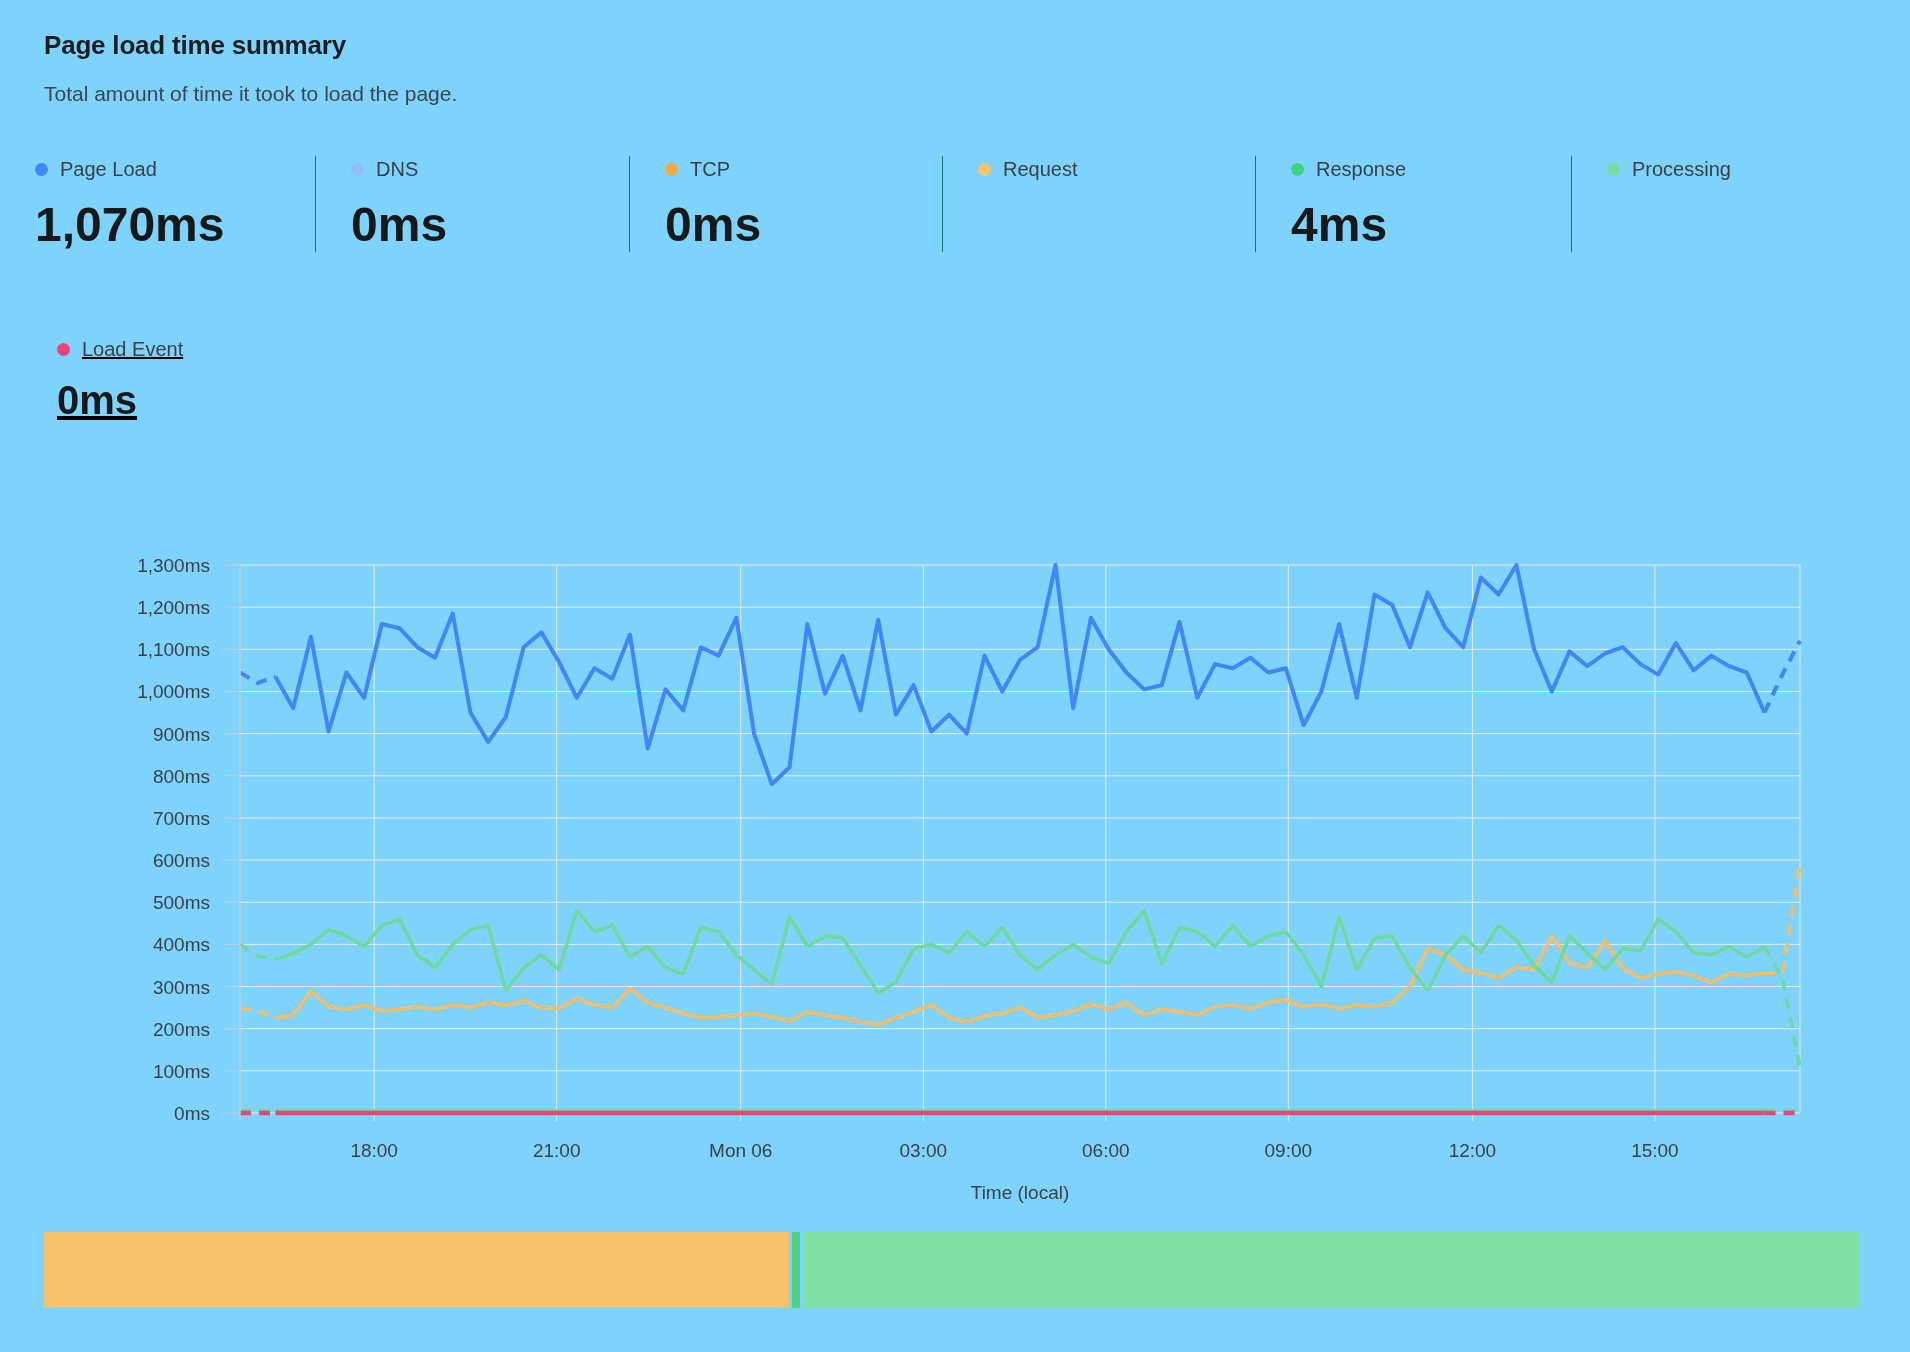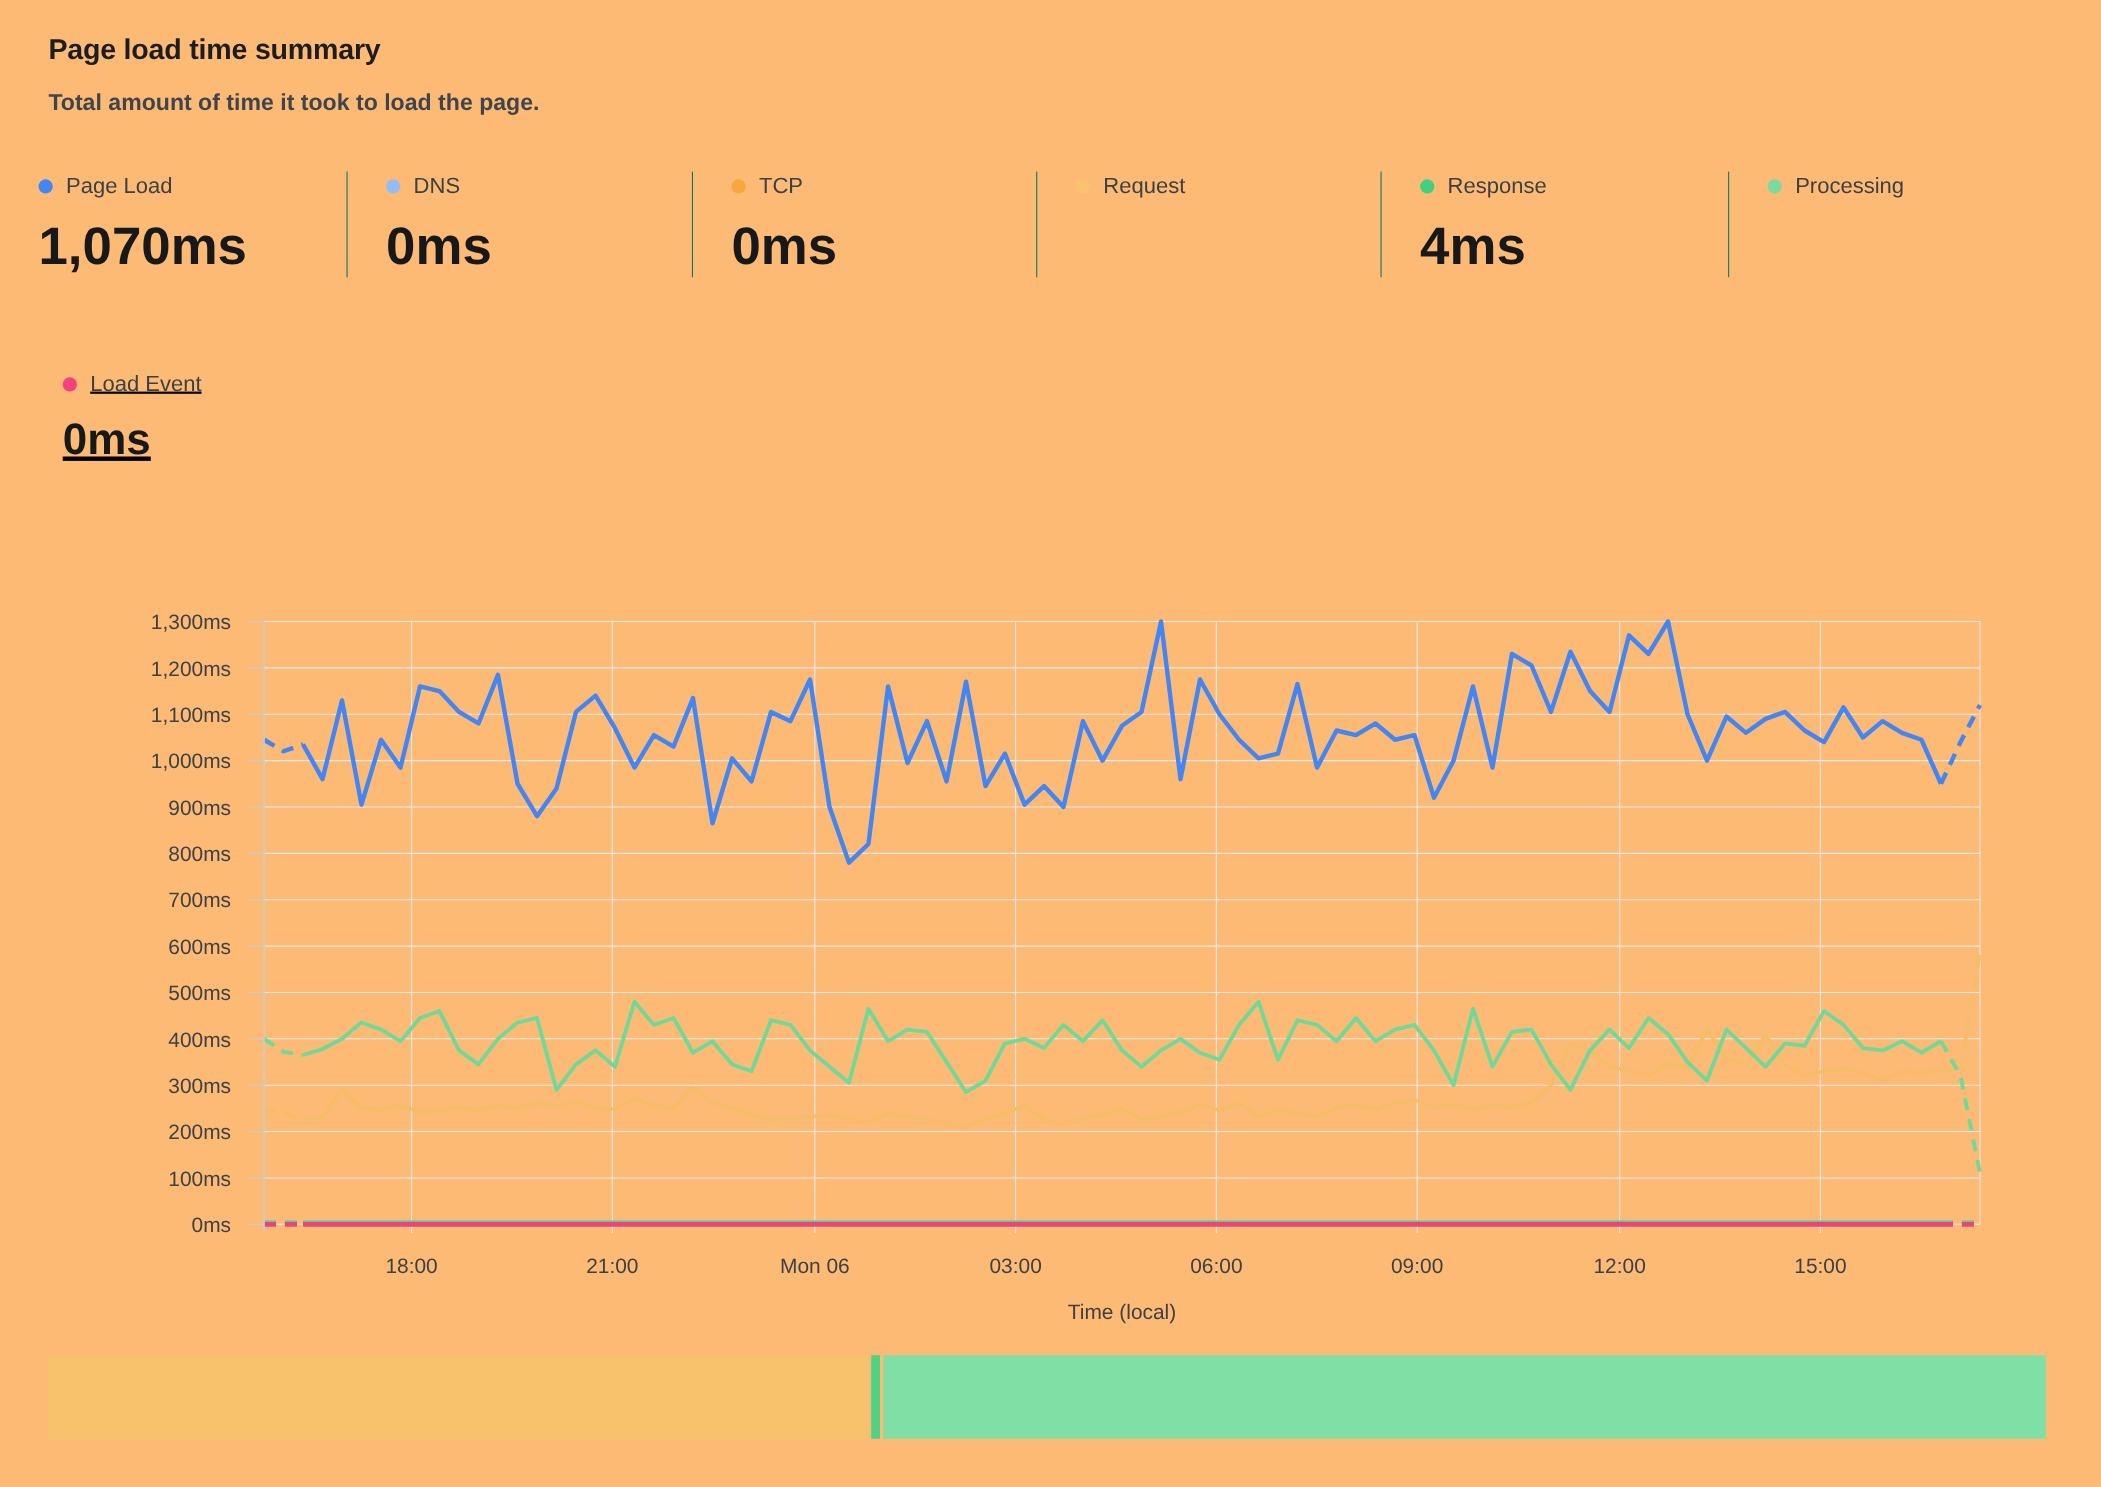--- a/index.html
+++ b/index.html
@@ -1,26 +1,26 @@
 <!DOCTYPE html>
 <html><head>
 <meta charset="utf-8">
 <style>
   html,body{margin:0;padding:0;background:#fff;}
   .panel{
-    position:relative;width:1910px;height:1352px;background:#fdba74;
+    position:relative;width:1910px;height:1352px;background:#7dd3fc;
     font-family:"Liberation Sans", sans-serif;overflow:hidden;
   }
   .title{
     position:absolute;left:44px;top:30px;margin:0;
     font-size:26px;font-weight:700;color:#1b1d20;letter-spacing:-0.2px;
   }
   .subtitle{
     position:absolute;left:44px;top:82px;margin:0;
-    font-size:21px;font-weight:700;color:#3e454e;
+    font-size:21px;font-weight:400;color:#3e454e;
   }
   .metrics{
     position:absolute;left:26px;top:156px;width:1822px;
     display:grid;grid-template-columns:289px 314px 313px 313px 316px 277px;
   }
   .metric{padding-left:35px;border-left:1px solid #0f766e;}
   .metric:first-child{padding-left:9px;border-left:none;}
   .legend-row{display:flex;align-items:center;gap:12px;height:26px;}
   .dot{width:13px;height:13px;border-radius:50%;flex:0 0 auto;}
   .mlabel{font-size:20px;color:#3a4046;}

